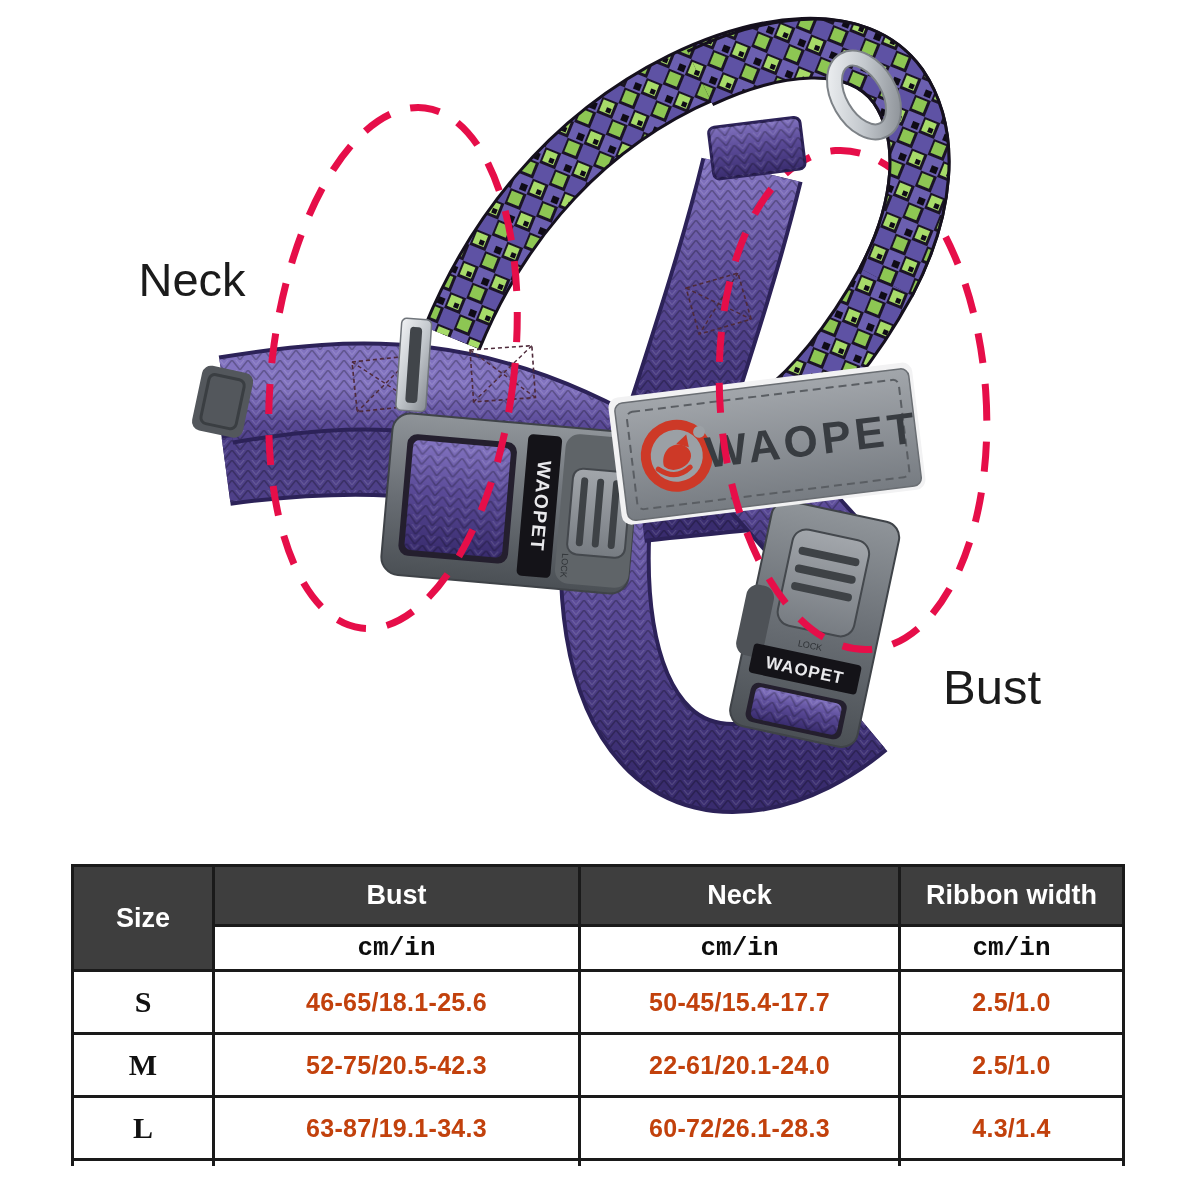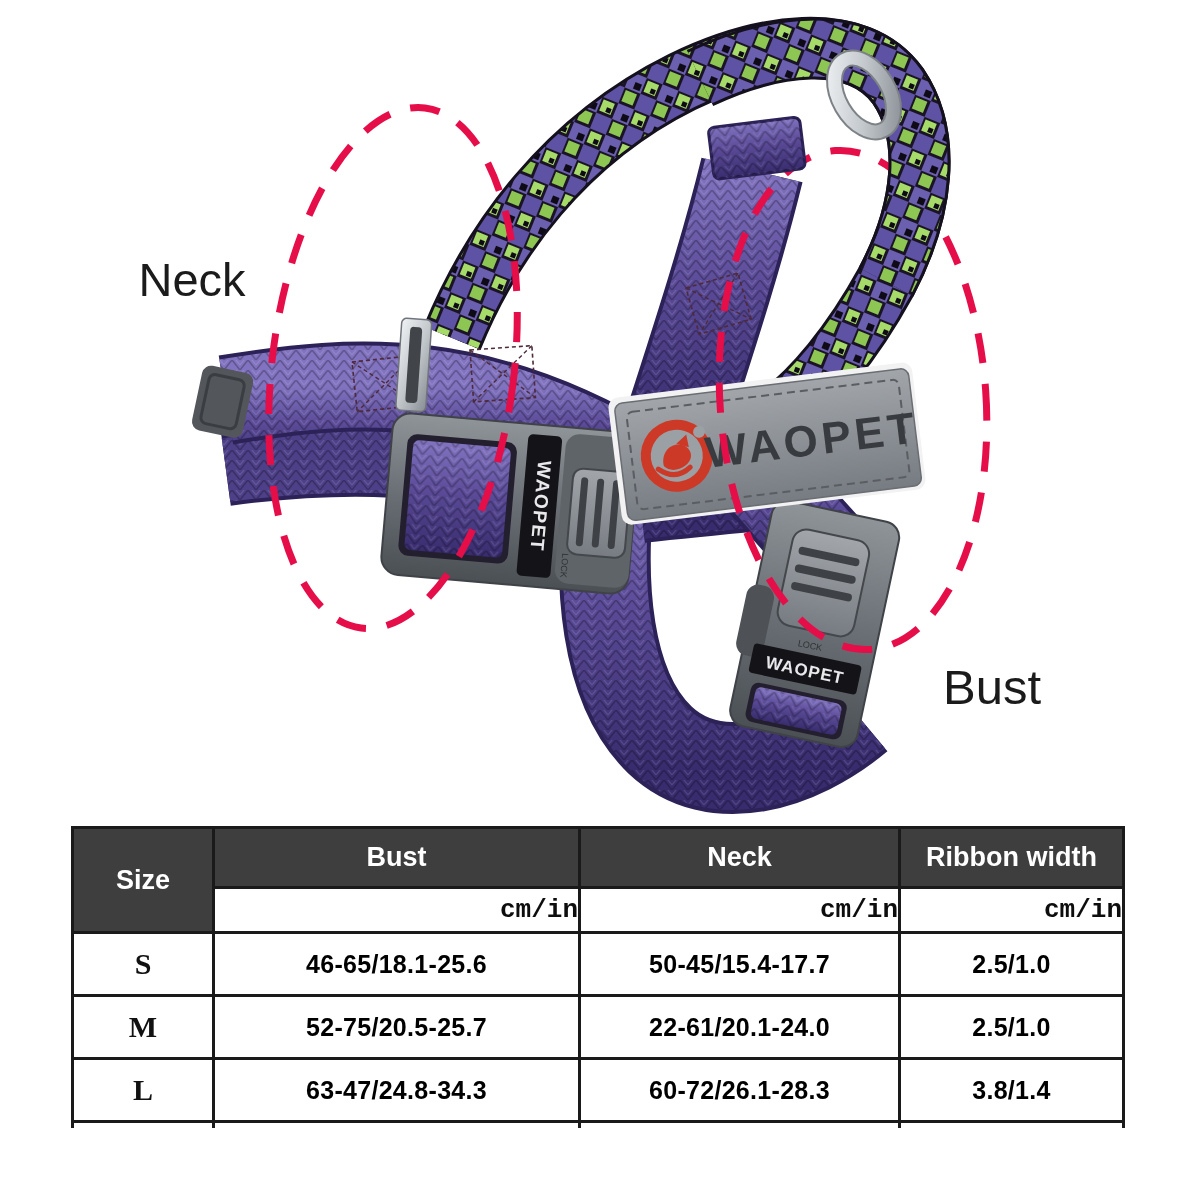--- a/index.html
+++ b/index.html
@@ -1,29 +1,29 @@
 <!DOCTYPE html>
 <html><head>
 <meta charset="utf-8">
 <style>
   html,body{margin:0;padding:0;background:#ffffff;}
   .stage{position:relative;width:1200px;height:1200px;background:#fff;overflow:hidden;
          font-family:"Liberation Sans",sans-serif;}
   .photo{position:absolute;left:0;top:0;}
   
-  .size-table{position:absolute;left:71px;top:826px;width:1051px;border-collapse:collapse;
+  .size-table{position:absolute;left:71px;top:864px;width:1051px;border-collapse:collapse;
               table-layout:fixed;}
   .size-table td,.size-table th{border:3px solid #1a1a1a;text-align:center;vertical-align:middle;
               padding:0;background:#fff;}
   .size-table .dark{background:#3e3e3e;color:#ffffff;font-weight:bold;font-size:27px;
               font-family:"Liberation Sans",sans-serif;}
   .size-table .unit{font-family:"Liberation Mono","DejaVu Sans Mono",monospace;font-size:26px;
-              color:#0d0d0d;height:42px;font-weight:bold;text-align:right;}
+              color:#0d0d0d;height:42px;font-weight:bold;}
   .size-table .szletter{font-family:"Liberation Serif",serif;font-size:30px;font-weight:bold;color:#111;}
-  .size-table .val{font-size:25px;font-weight:bold;color:#000000;letter-spacing:0.3px;}
+  .size-table .val{font-size:25px;font-weight:bold;color:#c2410c;letter-spacing:0.3px;}
   .size-table tr.hdr1{height:60px;}
   .size-table tr.data{height:63px;}
   .size-table tr.stub td{height:5px;border-bottom:none;background:transparent;}
   .col-size{width:141px;}.col-bust{width:366px;}.col-neck{width:320px;}.col-ribbon{width:224px;}
 </style>
 </head>
 <body>
 
 <div class="stage">
 
@@ -200,29 +200,29 @@
         <td class="unit">cm/in</td>
       </tr>
       <tr class="data">
         <td class="szletter">S</td>
         <td class="val">46-65/18.1-25.6</td>
         <td class="val">50-45/15.4-17.7</td>
         <td class="val">2.5/1.0</td>
       </tr>
       <tr class="data">
         <td class="szletter">M</td>
-        <td class="val">52-75/20.5-25.7</td>
+        <td class="val">52-75/20.5-42.3</td>
         <td class="val">22-61/20.1-24.0</td>
         <td class="val">2.5/1.0</td>
       </tr>
       <tr class="data">
         <td class="szletter">L</td>
-        <td class="val">63-47/24.8-34.3</td>
+        <td class="val">63-87/19.1-34.3</td>
         <td class="val">60-72/26.1-28.3</td>
-        <td class="val">3.8/1.4</td>
+        <td class="val">4.3/1.4</td>
       </tr>
       <tr class="stub">
         <td></td>
           <td></td>
         <td></td>
           <td></td>
       </tr>
     </tbody>
   </table>
 </div>

